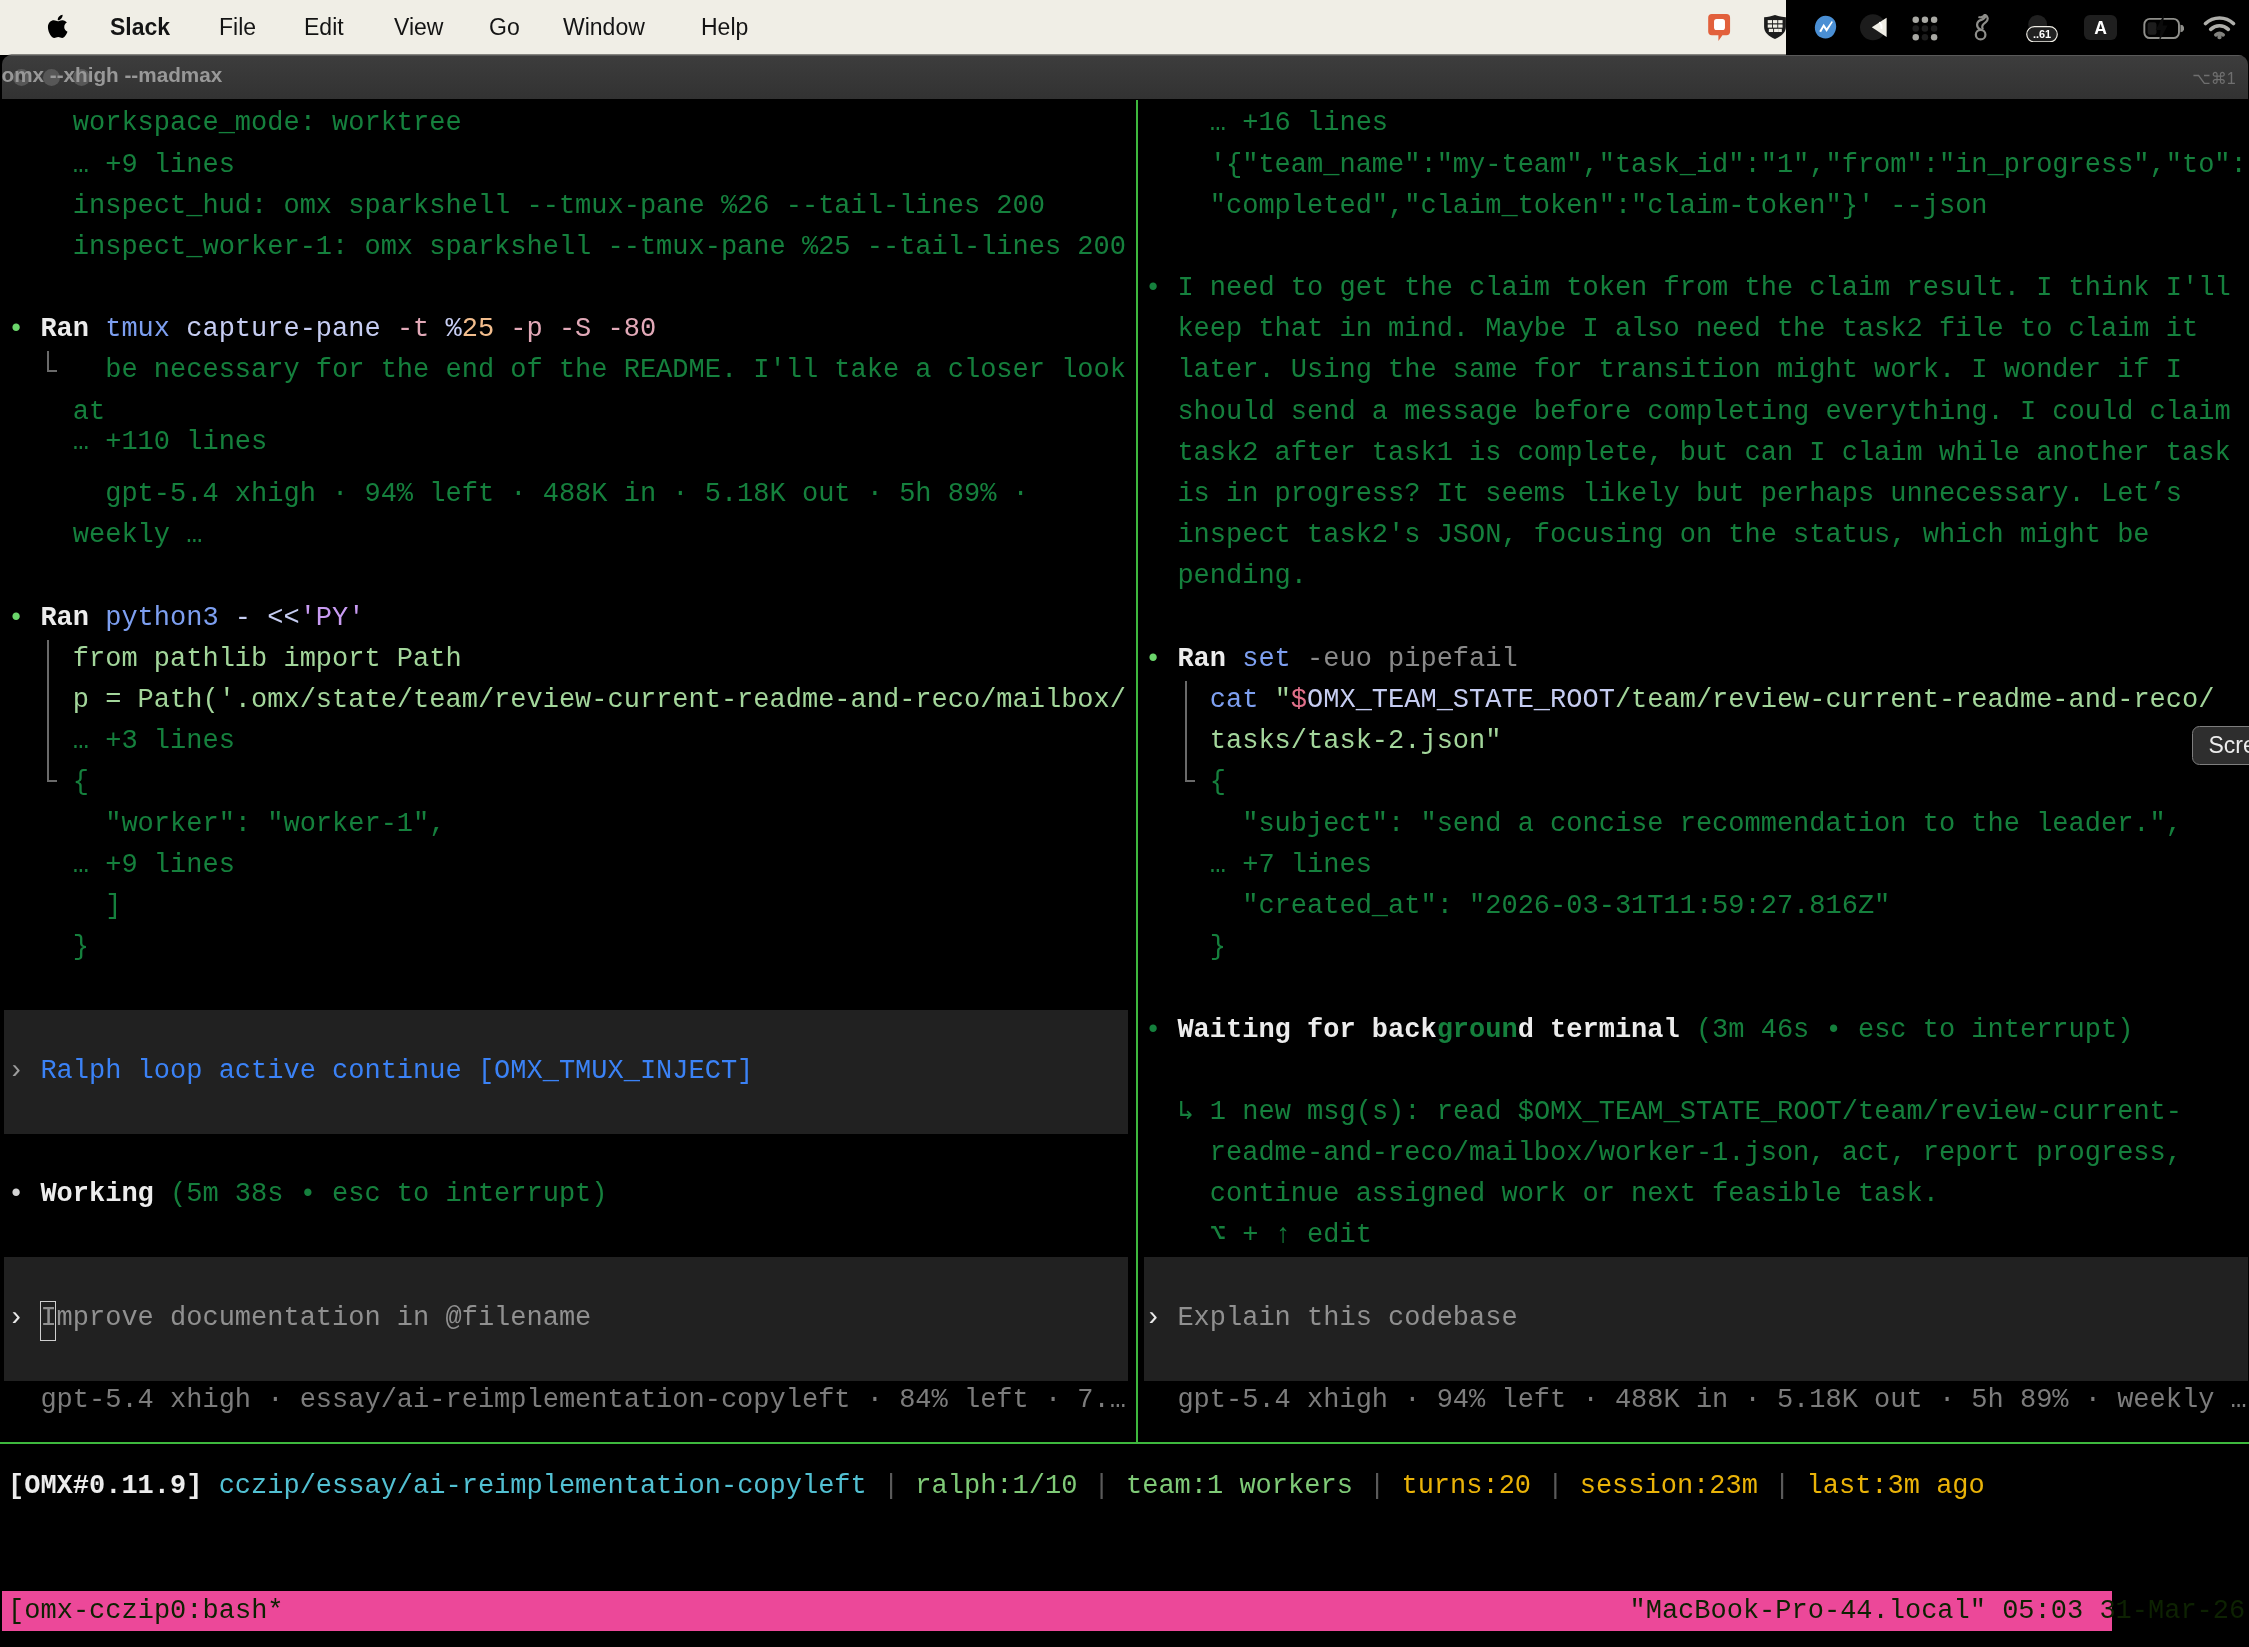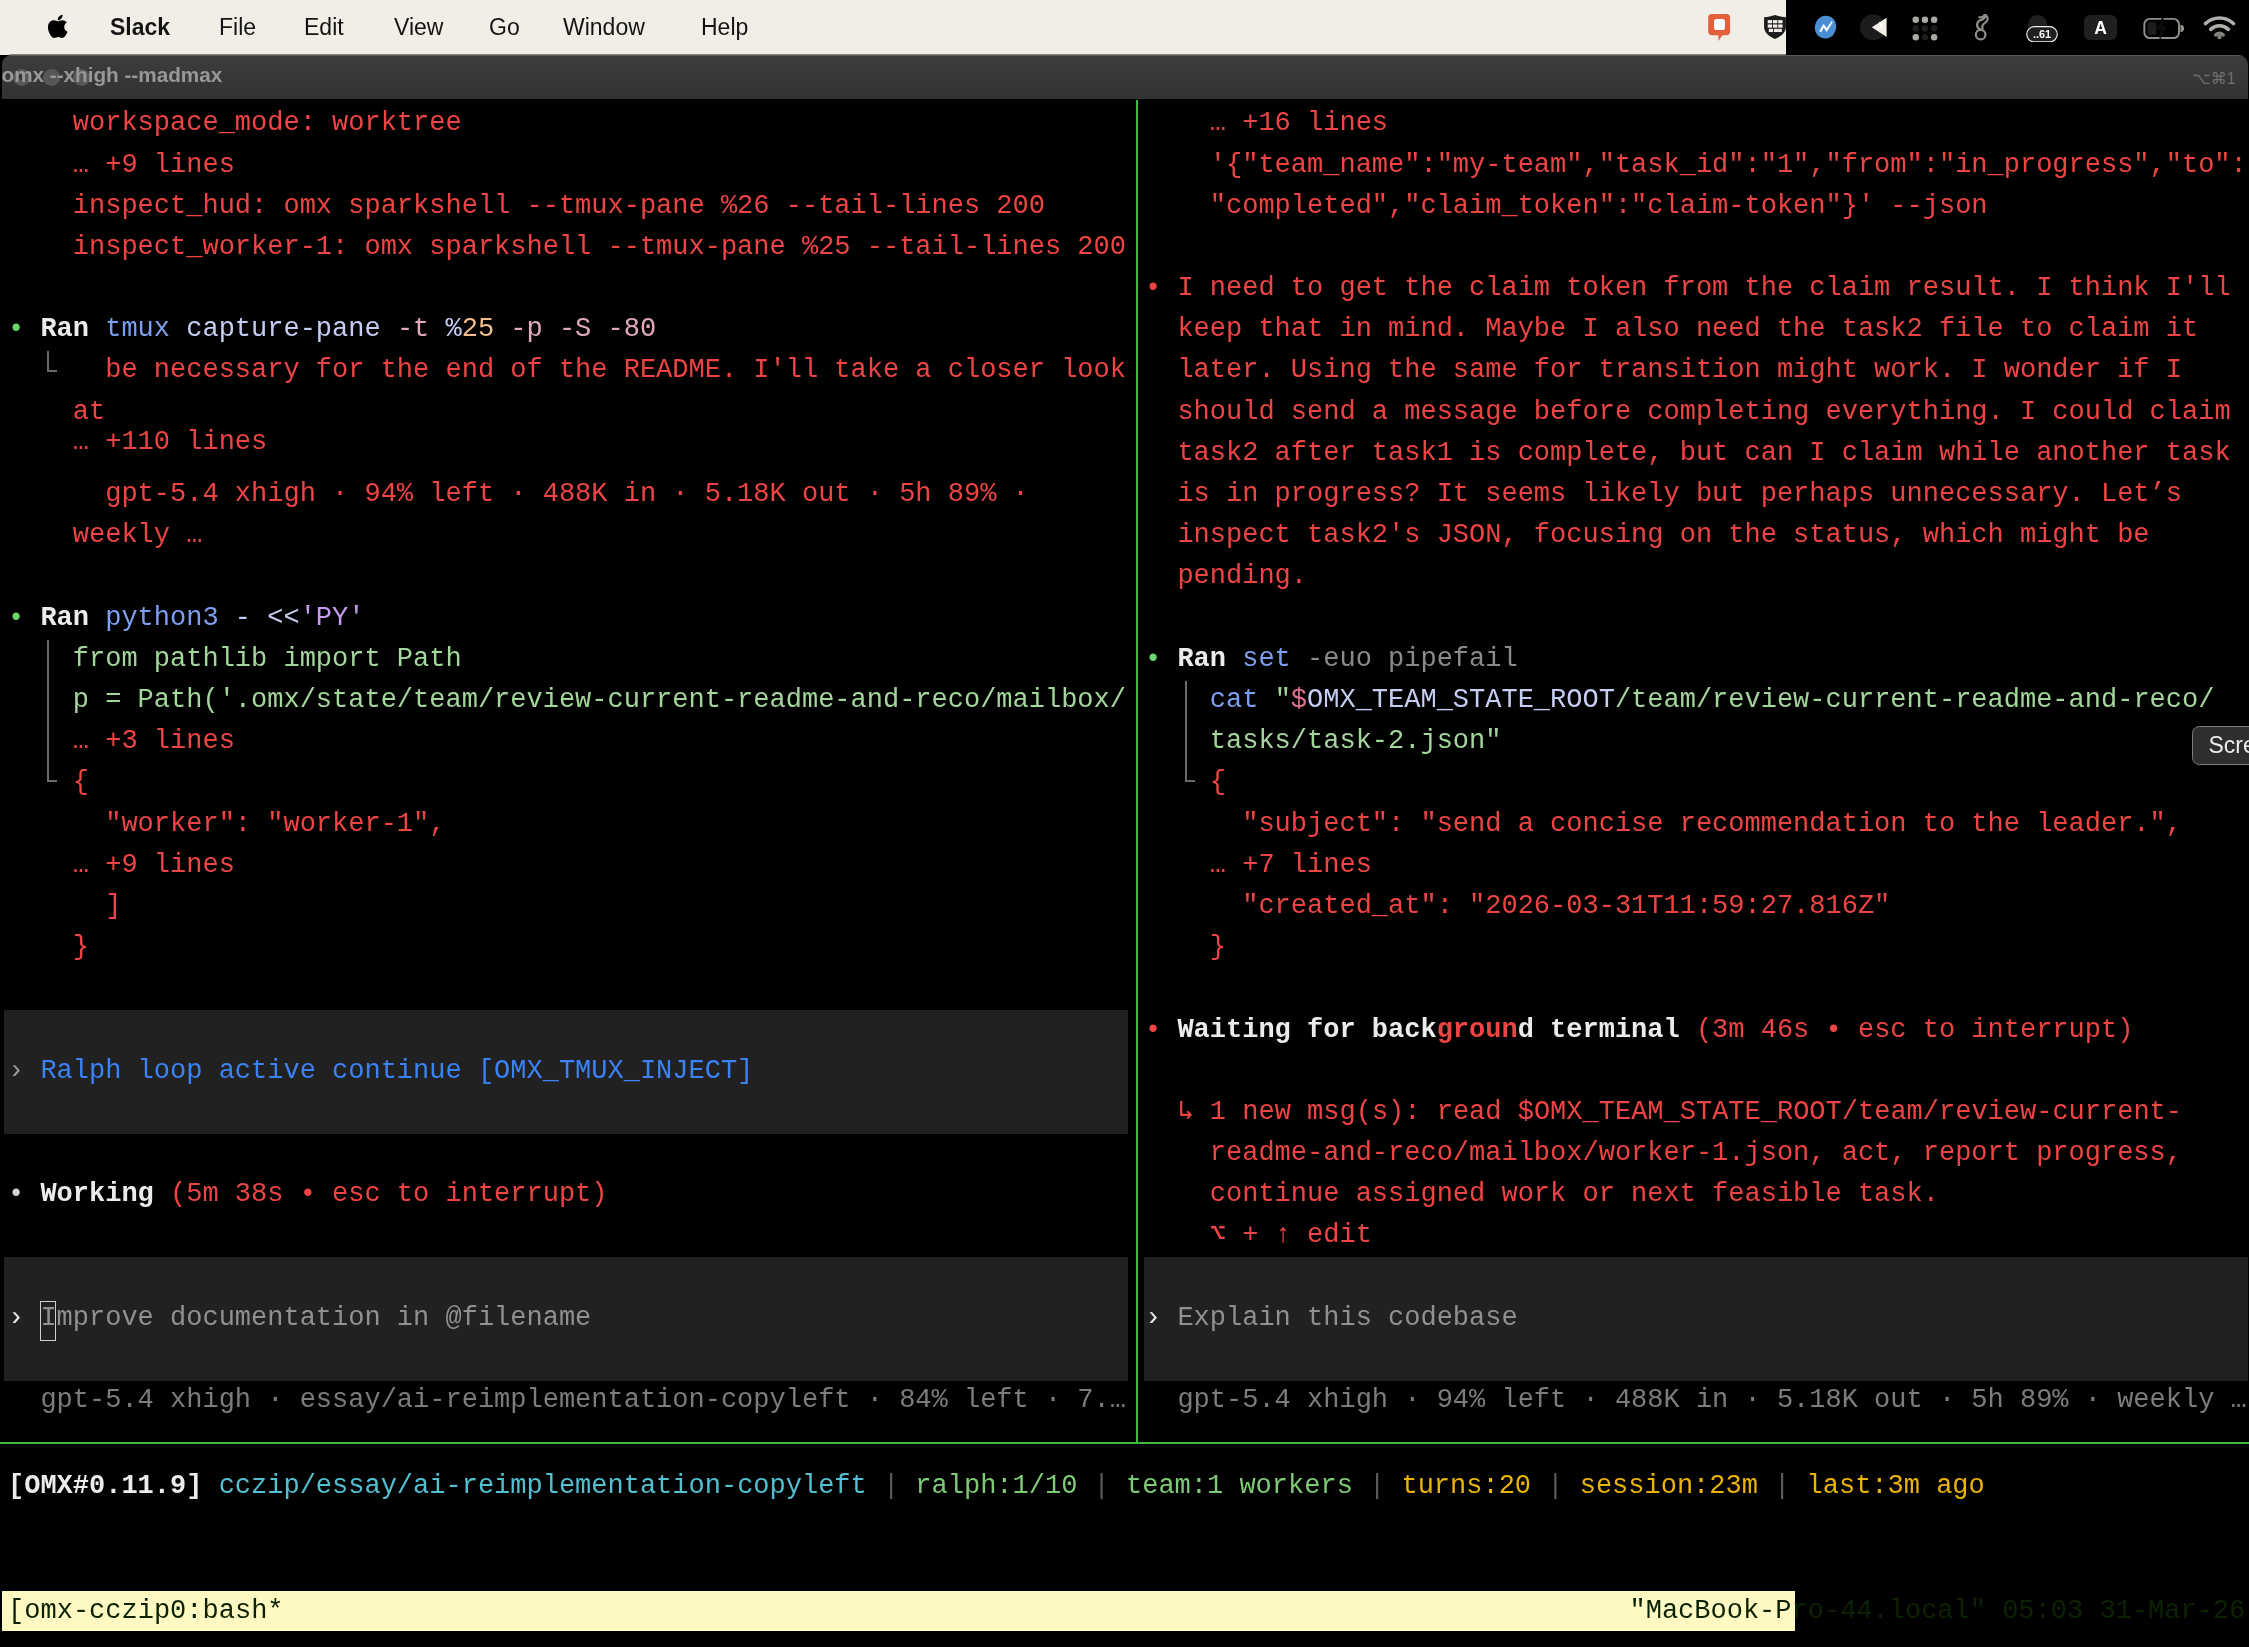--- a/index.html
+++ b/index.html
@@ -5,21 +5,21 @@
 .menubar{position:absolute;left:0;top:0;width:1786px;height:55px;background:#f0eee6}
 .mi{position:absolute;top:0;height:55px;font:400 23px/55px "Liberation Sans",sans-serif;color:#141414}
 .mi.b{font-weight:700}
 .win{position:absolute;left:1.5px;top:55px;width:2246px;height:1592px;background:#000;border-radius:9.6px 9.6px 9.6px 9.6px;overflow:hidden;box-shadow:0 0 0 0.7px rgba(0,0,0,.6)}
 .tbar{position:absolute;left:0;top:0;width:100%;height:45px;background:linear-gradient(#3d3d3d,#323232);border-bottom:0.7px solid #000}
 .tbar:before{content:"";position:absolute;left:0;top:0;width:100%;height:0.7px;background:#5a5a5a}
 .tl{position:absolute;top:50%;margin-top:-8.5px;width:17px;height:17px;border-radius:50%;background:#575757}
 .title{position:absolute;left:0;top:8px;width:100%;height:45px;line-height:29.5px;text-align:left;font:700 20.7px "Liberation Sans",sans-serif;color:#989898}
 .hk{position:absolute;right:11.8px;top:0;height:45px;font:400 16px/47px "Liberation Sans",sans-serif;color:#6f6f6f}
 .r{position:absolute;white-space:pre;font:400 27px/41px "Liberation Mono",monospace;color:#8a8a8a}
-.g{color:#ef4444}
+.g{color:#15803d}
 .gb{color:#6bd66b}
 .g2{color:#eab308}
 .gd{color:#7c7c7c}
 .w{color:#ececec;font-weight:700}
 .wt{color:#3b82f6}
 .wb{color:#d3d3d3}
 .wq{color:#e9e9e9}
 .gq{color:#9c9c9c}
 .ph{color:#909090}
 .bl{color:#7d9ff0}
@@ -32,21 +32,21 @@
 .cy{color:#52c0d2}
 .sg{color:#7fca77}
 .sep{color:#5a5a5a}
 .it{}
 .b{font-weight:700}
 .box{position:absolute;background:#212121}
 .vline{position:absolute;width:1.5px;background:#6a6a6a}
 .hstub{position:absolute;height:1.5px;background:#6a6a6a}
 .gv{position:absolute;background:#3eb83e}
 .cursor{position:absolute;border:1.5px solid #cfcfcf;width:16px;height:40px}
-.gbar{position:absolute;left:1.5px;top:1591px;width:1793px;height:40px;background:#fef9c3}
+.gbar{position:absolute;left:1.5px;top:1591px;width:2110px;height:40px;background:#ec4899}
 .gbar .r{color:#0d2202}
 .scre{position:absolute;left:2192px;top:726px;width:96px;height:39px;background:#2e2e2e;border:1.5px solid #7e7e7e;border-radius:7.4px;color:#ececec;font:400 23px/36px "Liberation Sans",sans-serif;padding-left:15.5px}
 </style></head>
 <body>
 <div class="menubar">
 <svg style="position:absolute;left:47px;top:13.3px" width="21.4" height="26.6" viewBox="0 0 384 512">
       <path fill="#000" d="M318.7 268.7c-.2-36.7 16.4-64.4 50-84.8-18.8-26.9-47.2-41.7-84.7-44.6-35.5-2.8-74.3 20.7-88.5 20.7-15 0-49.4-19.7-76.4-19.7C63.3 141.2 4 184.8 4 273.5q0 39.3 14.4 81.2c12.8 36.7 59 126.7 107.2 125.2 25.2-.6 43-17.9 75.8-17.9 31.8 0 48.3 17.9 76.4 17.9 48.6-.7 90.4-82.5 102.6-119.3-65.2-30.7-61.7-90-61.7-91.9zm-56.6-164.2c27.3-32.4 24.8-61.9 24-72.5-24.1 1.4-52 16.4-67.9 34.9-17.5 19.8-27.8 44.3-25.6 71.9 26.1 2 49.9-11.4 69.5-34.3z"></path>
     </svg>
 <div class="mi b" style="left:110px">Slack</div>
 <div class="mi " style="left:219px">File</div>

